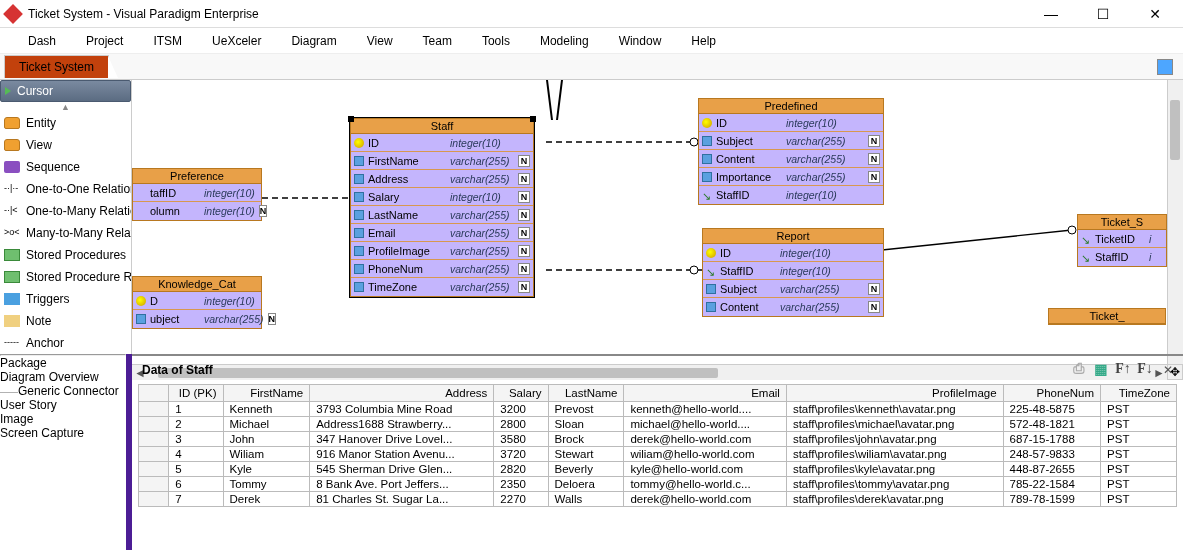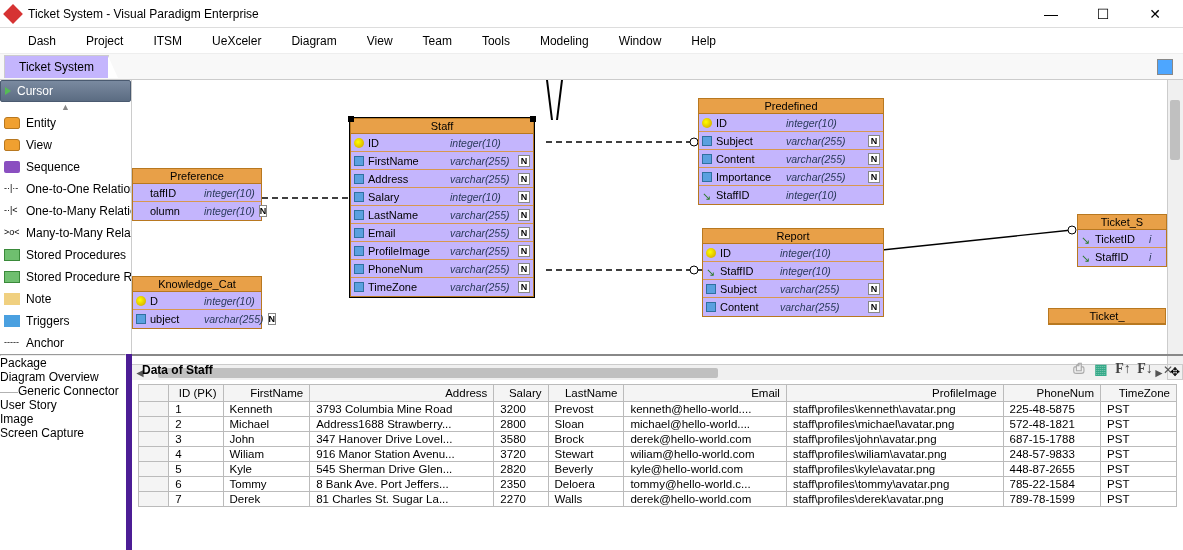--- a/index.html
+++ b/index.html
@@ -5,21 +5,21 @@
 * { box-sizing: border-box; margin: 0; padding: 0; }
 body { font-family: "Segoe UI", Tahoma, sans-serif; font-size: 12px; background: #fff; color: #000; width: 1183px; height: 550px; overflow: hidden; position: relative; }
 .titlebar { height: 28px; border-bottom: 1px solid #ddd; display: flex; align-items: center; padding: 0 6px; }
 .titlebar .app-icon { width: 14px; height: 14px; background: #d63333; transform: rotate(45deg); margin-right: 8px; }
 .titlebar .title { flex: 1; font-size: 12px; }
 .winbtns { display: flex; gap: 24px; margin-right: 8px; }
 .winbtns span { width: 28px; text-align: center; font-size: 14px; cursor: pointer; }
 .menubar { height: 26px; display: flex; align-items: center; padding: 0 28px; gap: 30px; border-bottom: 1px solid #eee; }
 .menubar span { cursor: pointer; }
 .tabstrip { height: 26px; display: flex; align-items: center; border-bottom: 1px solid #ccc; background: #f8f8f8; }
-.tabstrip .tab { padding: 4px 14px; background: #c4b5fd; border: 1px solid #ccc; border-bottom: none; position: relative; margin-left: 4px; }
+.tabstrip .tab { padding: 4px 14px; background: #c2410c; border: 1px solid #ccc; border-bottom: none; position: relative; margin-left: 4px; }
 .tabstrip .tab::after { content:""; position:absolute; right:-10px; top:0; width:0; height:0; border-left:10px solid #fff; border-top:22px solid transparent; }
 .tabstrip .spacer { flex:1; }
 .tabstrip .righticon { width:16px; height:16px; background:#4da6ff; margin-right:10px; border:1px solid #888; }
 .workarea { display: flex; height: 300px; }
 .sidebar { width: 132px; border-right: 1px solid #ccc; overflow: hidden; background: #fff; }
 .sidebar .tool { display: flex; align-items: center; height: 22px; padding: 0 4px; gap: 6px; white-space: nowrap; overflow: hidden; cursor: pointer; }
 .sidebar .tool.sel { background: linear-gradient(#7a8aa0,#5b6c82); color: #fff; border:1px solid #4a5a70; border-radius:2px; }
 .sidebar .ico { width: 16px; height: 12px; flex-shrink: 0; }
 .ico-cursor { width:0;height:0;border-left:6px solid #5b5;border-top:4px solid transparent;border-bottom:4px solid transparent; }
 .ico-db { background: #f0a030; border-radius: 3px 3px 2px 2px; border:1px solid #b87820; }
@@ -134,26 +134,26 @@
       </div>
       <div class="tool">
         <span class="ico ico-grid"></span>
         <span>Stored Procedures</span>
       </div>
       <div class="tool">
         <span class="ico ico-grid"></span>
         <span>Stored Procedure Resultset</span>
       </div>
       <div class="tool">
+        <span class="ico ico-trig"></span>
+        <span>Triggers</span>
+      </div>
+      <div class="tool">
         <span class="ico ico-note"></span>
         <span>Note</span>
-      </div>
-      <div class="tool">
-        <span class="ico ico-trig"></span>
-        <span>Triggers</span>
       </div>
       <div class="tool">
         <span class="ico" style="font-size: 9px;">-----</span>
         <span>Anchor</span>
       </div>
     </div>
   <div class="canvas">
     <svg class="rels">
       <line x1="415" y1="0" x2="420" y2="40" stroke="#000" stroke-width="2"></line>
       <line x1="430" y1="0" x2="425" y2="40" stroke="#000" stroke-width="2"></line>

